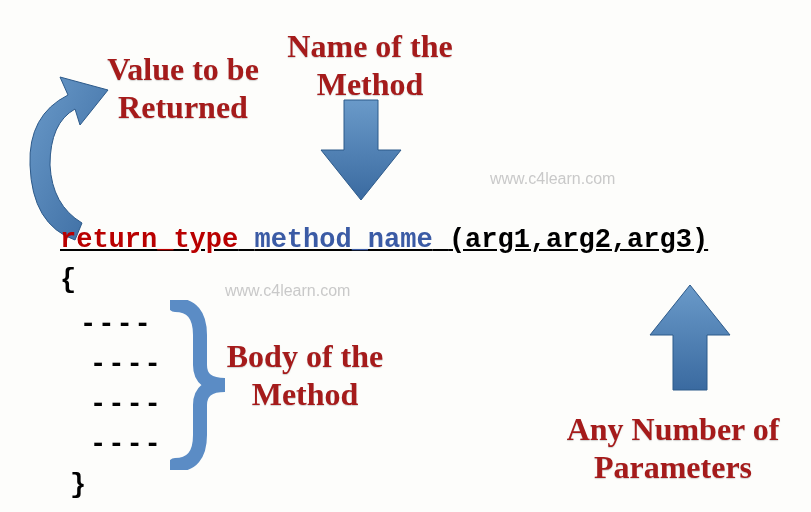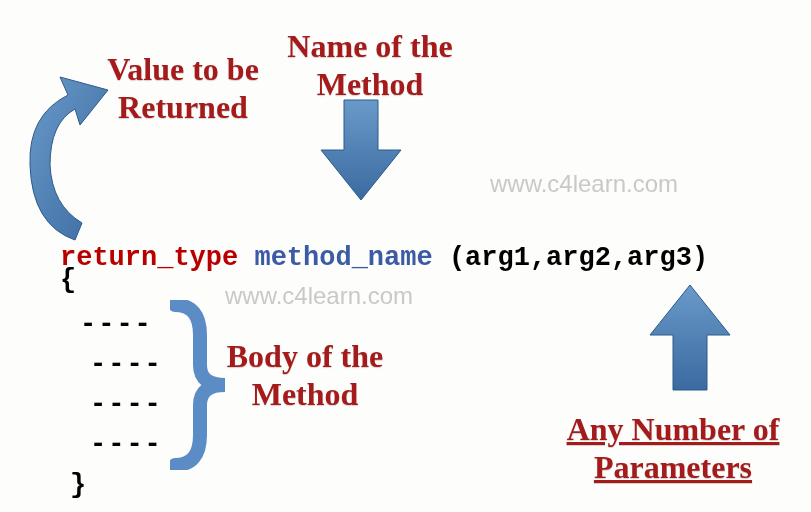--- a/index.html
+++ b/index.html
@@ -17,21 +17,21 @@
     font-weight: bold;
     font-size: 32px;
     text-align: center;
     line-height: 1.2;
     text-shadow: 0 1px 1px rgba(180,180,180,0.6);
   }
   .watermark {
     position: absolute;
     color: #c9c9c9;
     font-family: Arial, sans-serif;
-    font-size: 24px;
+    font-size: 16px;
     font-weight: normal;
   }
   .code-line {
     position: absolute;
     font-family: 'Courier New', monospace;
     font-weight: bold;
     font-size: 27px;
     white-space: nowrap;
   }
   .return-type { color: #b90000; }
@@ -62,21 +62,21 @@
     left: 20px;
     top: 75px;
   }
 </style>
 </head>
 <body>
 
 <div class="label" style="left:88px; top:50px; width:190px;">Value to be<br>Returned</div>
 <div class="label" style="left:275px; top:27px; width:190px;">Name of the<br>Method</div>
 <div class="label" style="left:220px; top:337px; width:170px;">Body of the<br>Method</div>
-<div class="label" style="left:563px; top:410px; width:220px;text-decoration:underline;">Any Number of<br>Parameters</div>
+<div class="label" style="left:563px; top:410px; width:220px;">Any Number of<br>Parameters</div>
 
 <div class="watermark" style="left:490px; top:170px;">www.c4learn.com</div>
 <div class="watermark" style="left:225px; top:282px;">www.c4learn.com</div>
 
 <svg style="position:absolute; left:316px; top:95px;" width="90" height="110" viewBox="0 0 90 110">
   <defs>
     <linearGradient id="gradDown" x1="0%" y1="0%" x2="0%" y2="100%">
       <stop offset="0%" stop-color="#6a9ac9"></stop>
       <stop offset="100%" stop-color="#3a6aa0"></stop>
     </linearGradient>
@@ -106,21 +106,21 @@
            Q 8 40 48 20
            L 40 2
            L 88 15
            L 60 50
            L 55 34
            Q 30 48 30 90
            Q 32 130 62 148
            Z" fill="url(#gradCurve)" stroke="#2d5a8a" stroke-width="1"></path>
 </svg>
 
-<div class="code-line" style="left:60px; top:243px;">
+<div class="code-line" style="left:60px; top:225px;text-decoration:underline;">
   <span class="return-type">return_type</span>
   <span> </span>
   <span class="method-name">method_name</span>
   <span> </span>
   <span class="args">(arg1,arg2,arg3)</span>
 </div>
 
 <div class="brace" style="left:60px; top:265px;">{</div>
 <div class="dash-line" style="left:80px; top:310px;">----</div>
 <div class="dash-line" style="left:90px; top:350px;">----</div>

